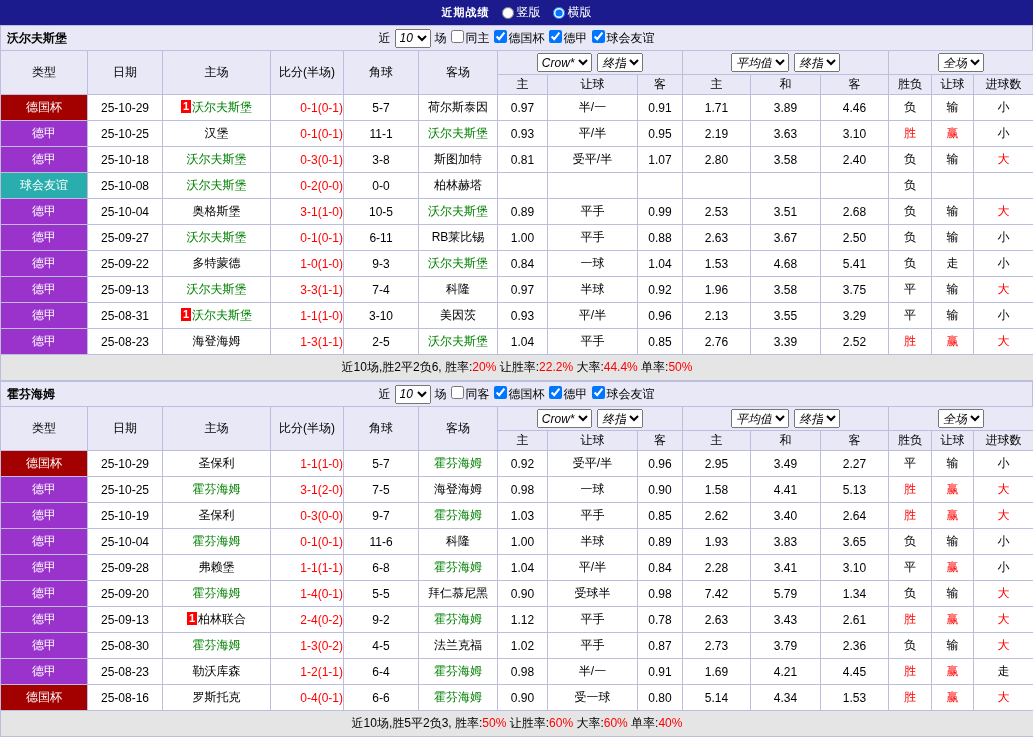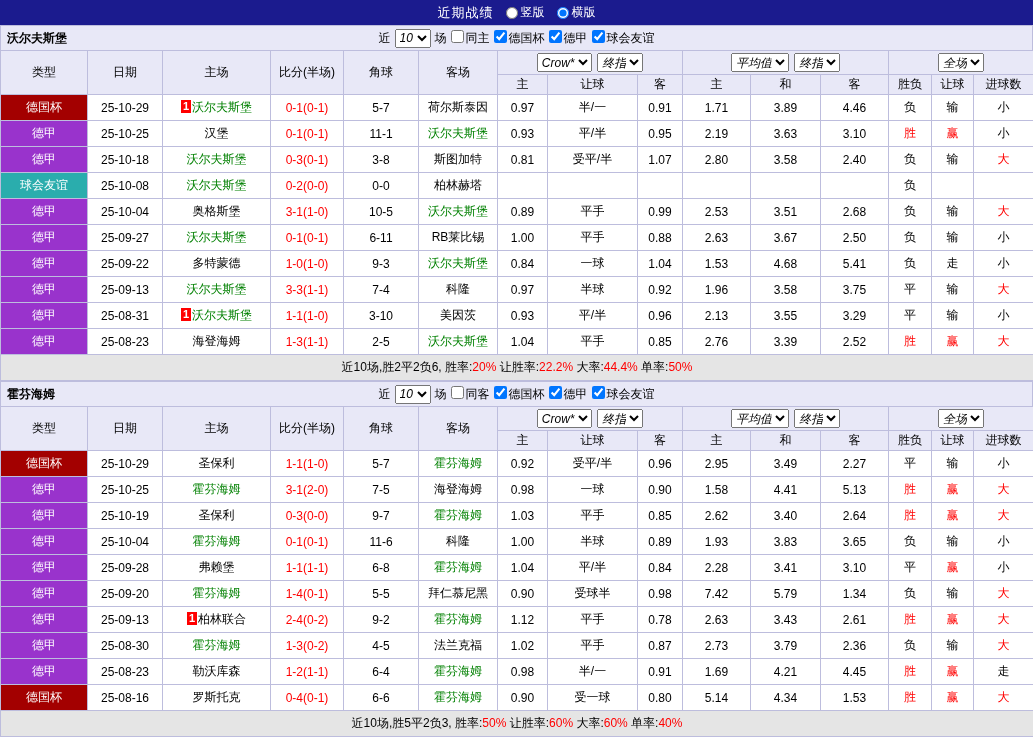--- a/index.html
+++ b/index.html
@@ -1,20 +1,20 @@
 <!DOCTYPE html>
 <html style="--topbar-bg: #1b1b8e; --header-bg: #e8e8f7; --border: #bdbddd; --cup-bg: #a30000; --league-bg: #9933cc; --friendly-bg: #2aadad; --focal-team: #008000; --score: #ff0000; --win: #ff0000;"><head>
 <meta charset="utf-8">
 <style>
   *{margin:0;padding:0;box-sizing:border-box;}
   html,body{background:#fff;}
   body{width:1033px;font-family:"Liberation Sans","DejaVu Sans",sans-serif;font-size:12px;color:#000;}
 
   .topbar{height:25px;background:var(--topbar-bg,#1b1b8e);color:#fff;display:flex;align-items:center;justify-content:center;gap:12px;}
-  .topbar .title{font-weight:normal;font-size:13px;letter-spacing:1px;}
+  .topbar .title{font-weight:bold;font-size:11px;letter-spacing:1px;}
   .topbar label{display:inline-flex;align-items:center;gap:3px;cursor:pointer;}
   .topbar input{width:12px;height:12px;margin:0;}
 
   .teambar{height:25px;background:var(--header-bg,#e8e8f7);border:1px solid var(--border,#bdbddd);border-bottom:none;position:relative;display:flex;align-items:center;justify-content:center;}
   .team-name{position:absolute;left:6px;font-weight:bold;}
   .filters{display:flex;align-items:center;gap:3px;}
   .filters label{display:inline-flex;gap:1px;cursor:pointer;}
   .filters input[type=checkbox]{width:13px;height:13px;margin:0 1px;}
 
   select{font-size:12px;height:19px;font-family:inherit;margin:0 1px;font-style:italic;}
@@ -24,21 +24,21 @@
   thead th{background:var(--header-bg,#e8e8f7);font-weight:normal;}
   thead tr.r1 th{height:24px;}
   thead tr.r2 th{height:20px;}
   tbody td{height:26px;}
   tfoot td{height:26px;background:#e5e5e5;}
 
   td.type{color:#fff;}
   td.cup{background:var(--cup-bg,#a30000);}
   td.league{background:var(--league-bg,#9933cc);}
   td.friendly{background:var(--friendly-bg,#2aadad);}
-  td.score{color:var(--score,#ff0000);}
+  td.score{color:var(--score,#ff0000);text-align:right;}
   .green{color:var(--focal-team,#008000);}
   .red{color:var(--win,#ff0000);}
   .dark{color:#000;}
   .badge{display:inline-block;background:#ff0000;color:#fff;font-size:11px;font-weight:bold;line-height:13px;padding:0 2px;margin-right:1px;vertical-align:1px;}
 </style>
 </head>
 <body>
 
 <div class="topbar">
   <span class="title">近期战绩</span>

